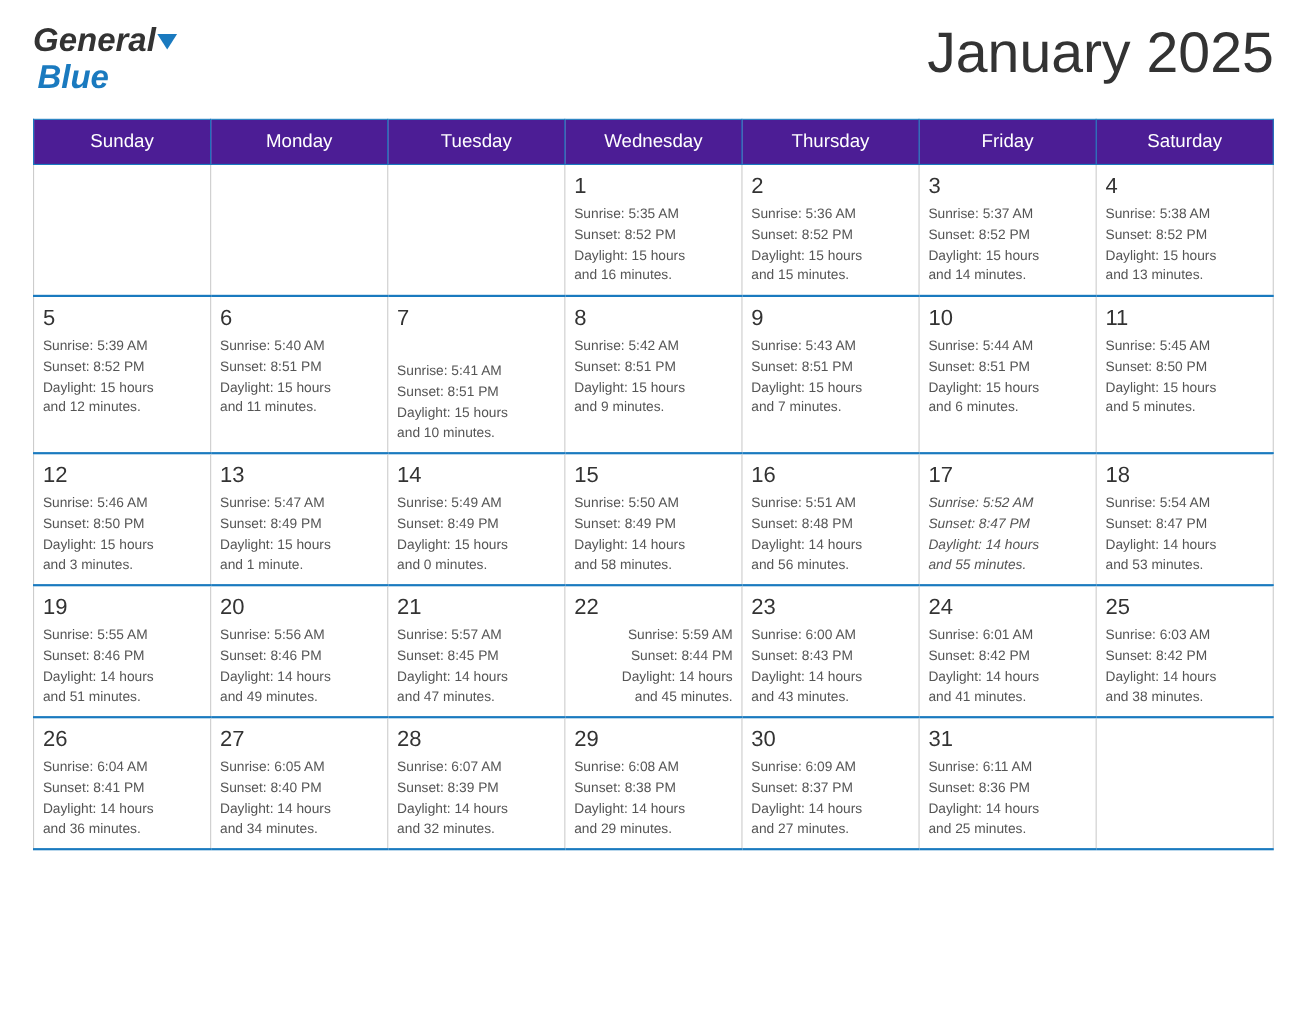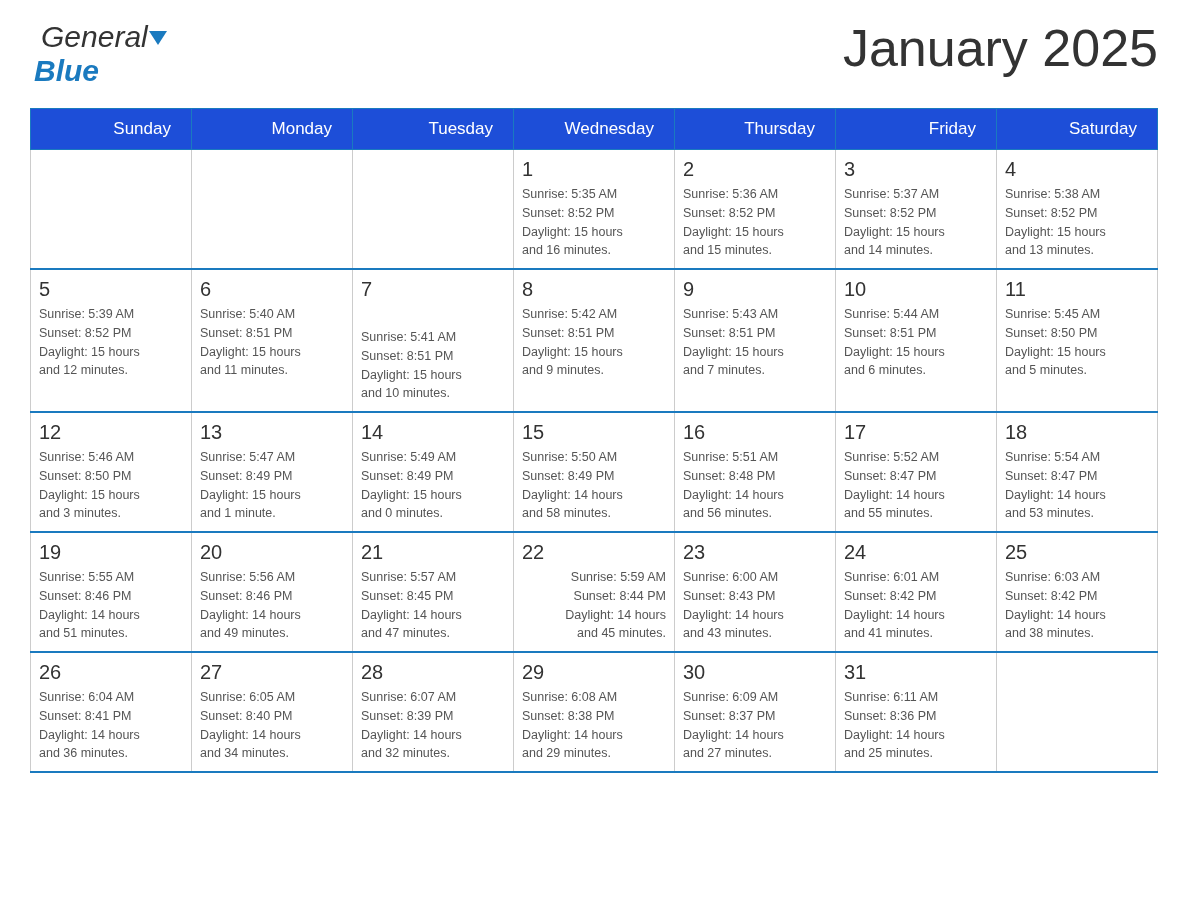--- a/index.html
+++ b/index.html
@@ -27,24 +27,24 @@
     .calendar-subtitle {
       font-size: 22px;
       color: #555;
       margin-top: 4px;
     }
     .calendar {
       width: 100%;
       border-collapse: collapse;
     }
     .calendar thead tr th {
-      background-color: #1d4ed8;
+      background-color: #4c1d95;
       color: #fff;
-      padding: 10px 20px;
-      text-align: right;
+      padding: 10px 0;
+      text-align: center;
       font-size: 17px;
       font-weight: normal;
       border: 1px solid #1a7abf;
     }
     .calendar tbody tr td {
       border: 1px solid #ccc;
       border-bottom: 2px solid #1a7abf;
       padding: 8px 8px;
       vertical-align: top;
       width: 14.28%;
@@ -78,24 +78,23 @@
       align-items: center;
       gap: 0;
     }
     .logo-line2 {
       display: flex;
       align-items: center;
       padding-left: 4px;
     }
     .gen-text {
       font-size: 30px;
-      font-weight: normal;
+      font-weight: bold;
       color: #333;
       font-style: italic;
-      margin-left: 11px;
     }
     .blue-text {
       font-size: 30px;
       font-weight: bold;
       color: #1a7abf;
       font-style: italic;
     }
     .arrow-icon {
       display: inline-block;
       width: 0;
@@ -255,21 +254,21 @@
         </td>
         <td>
           <span class="day-number">16</span>
           <div class="day-info" style="white-space: pre-line;">Sunrise: 5:51 AM
 Sunset: 8:48 PM
 Daylight: 14 hours
 and 56 minutes.</div>
         </td>
         <td>
           <span class="day-number">17</span>
-          <div class="day-info" style="white-space: pre-line;">Sunrise: 5:52 AM
+          <div class="day-info" style="white-space: pre-line; font-style: italic;">Sunrise: 5:52 AM
 Sunset: 8:47 PM
 Daylight: 14 hours
 and 55 minutes.</div>
         </td>
         <td>
           <span class="day-number">18</span>
           <div class="day-info" style="white-space: pre-line;">Sunrise: 5:54 AM
 Sunset: 8:47 PM
 Daylight: 14 hours
 and 53 minutes.</div>

